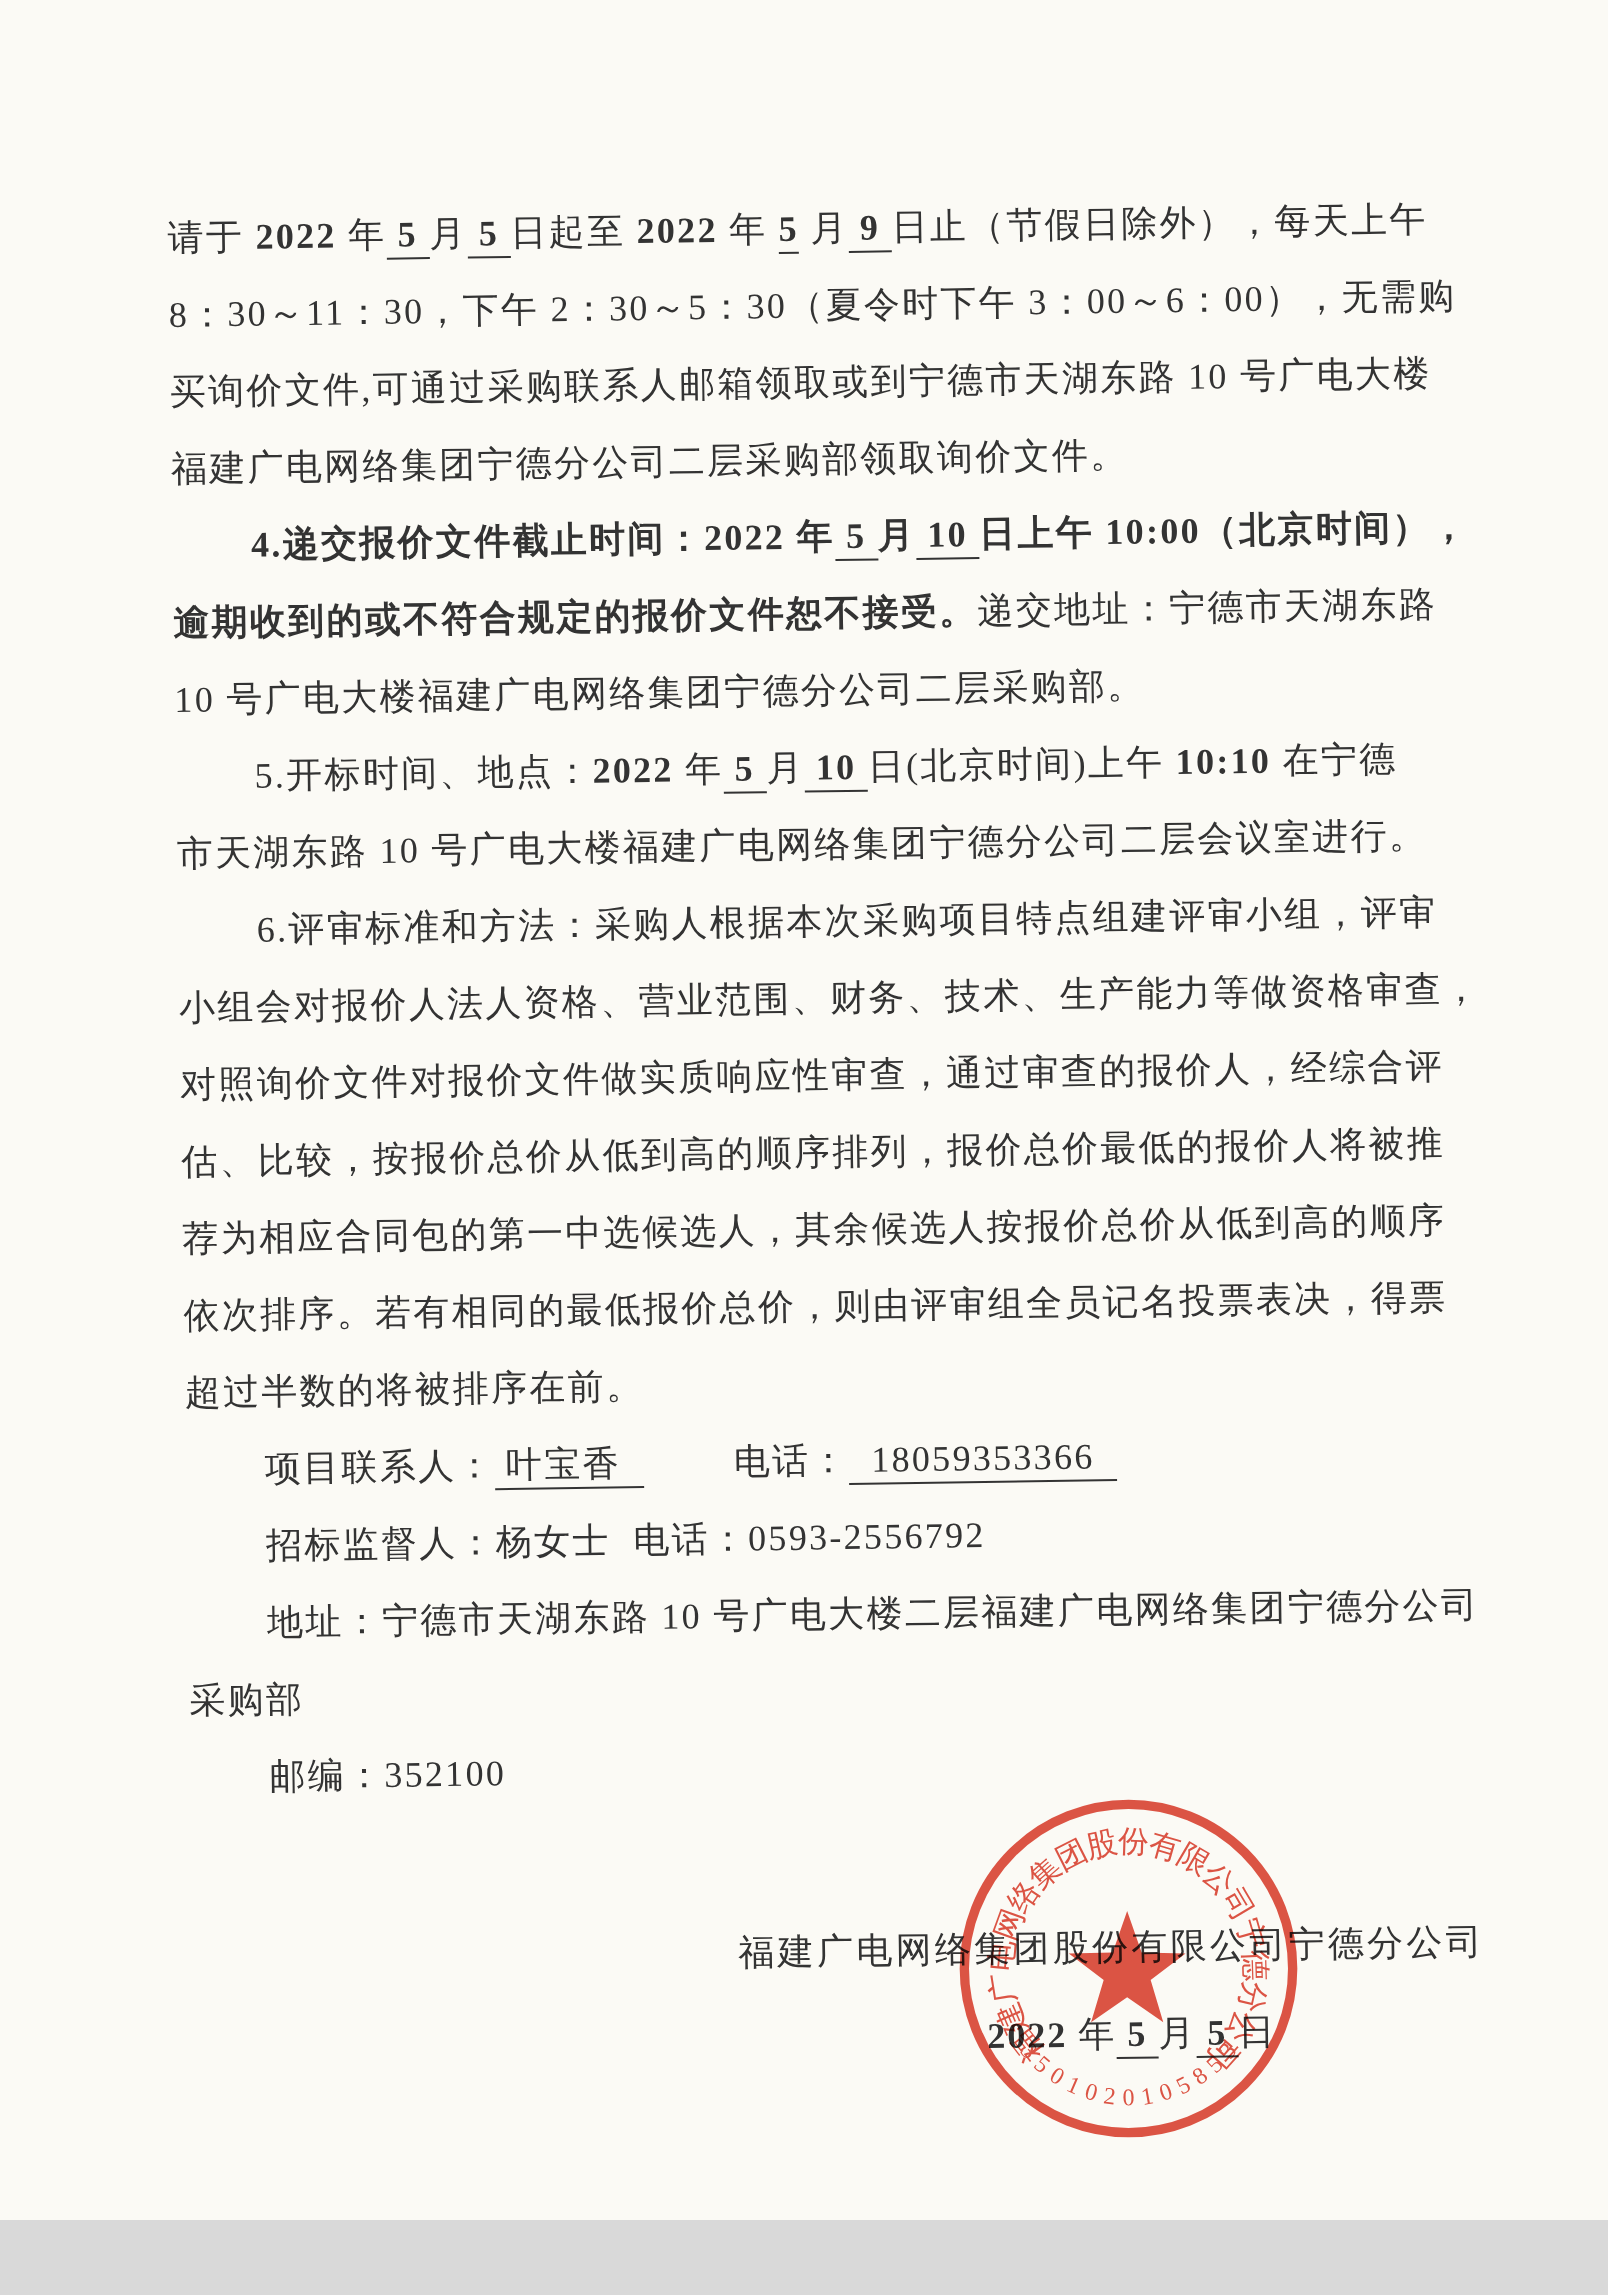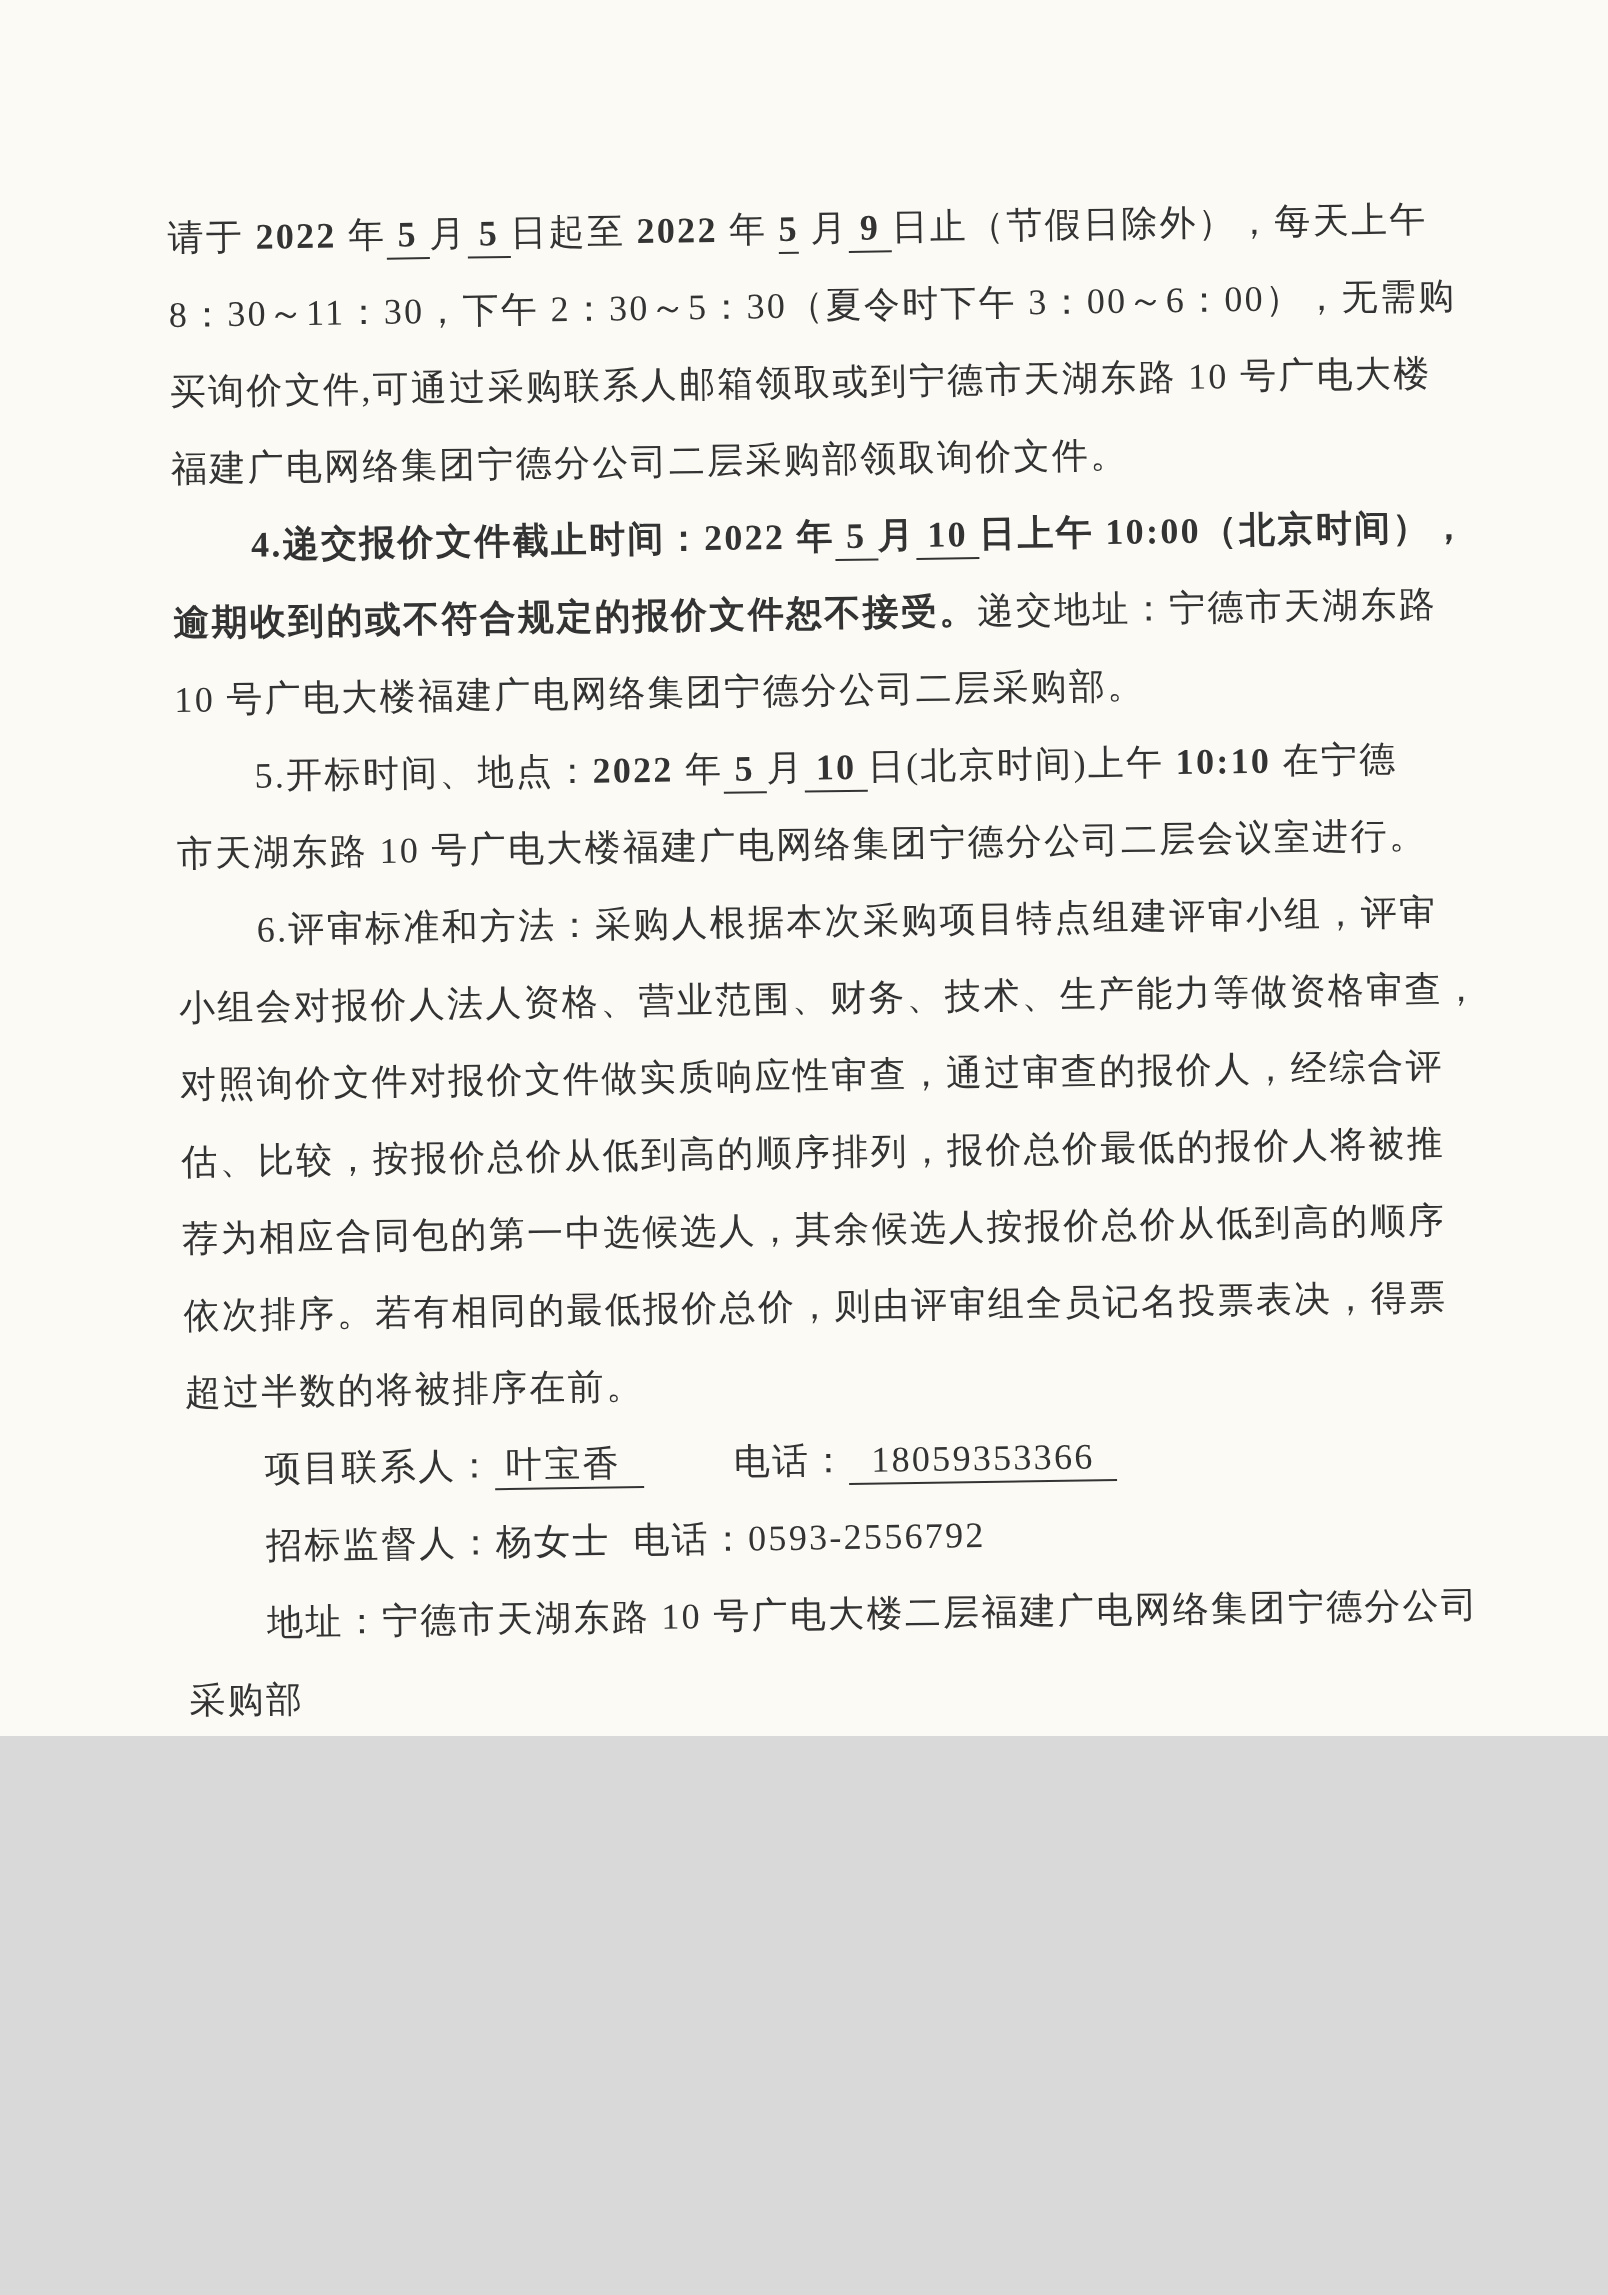--- a/index.html
+++ b/index.html
@@ -1,19 +1,19 @@
 <!DOCTYPE html>
 <html style="font-size:10.7px"><head>
 <meta charset="utf-8">
 <style>
   html,body{margin:0;padding:0;}
   body{background:#d9d9d9;}
   .page{
     position:relative;
-    width:1609px;height:1736px;
+    width:1609px;height:2220px;
     background:#fbfaf5;
     overflow:hidden;
     font-family:"Liberation Serif","DejaVu Serif",serif;
     color:#333333;
   }
   .content{
     position:absolute;left:167px;top:200px;width:1302px;
     transform:rotate(-0.85deg);
     transform-origin:0 0;
   }

